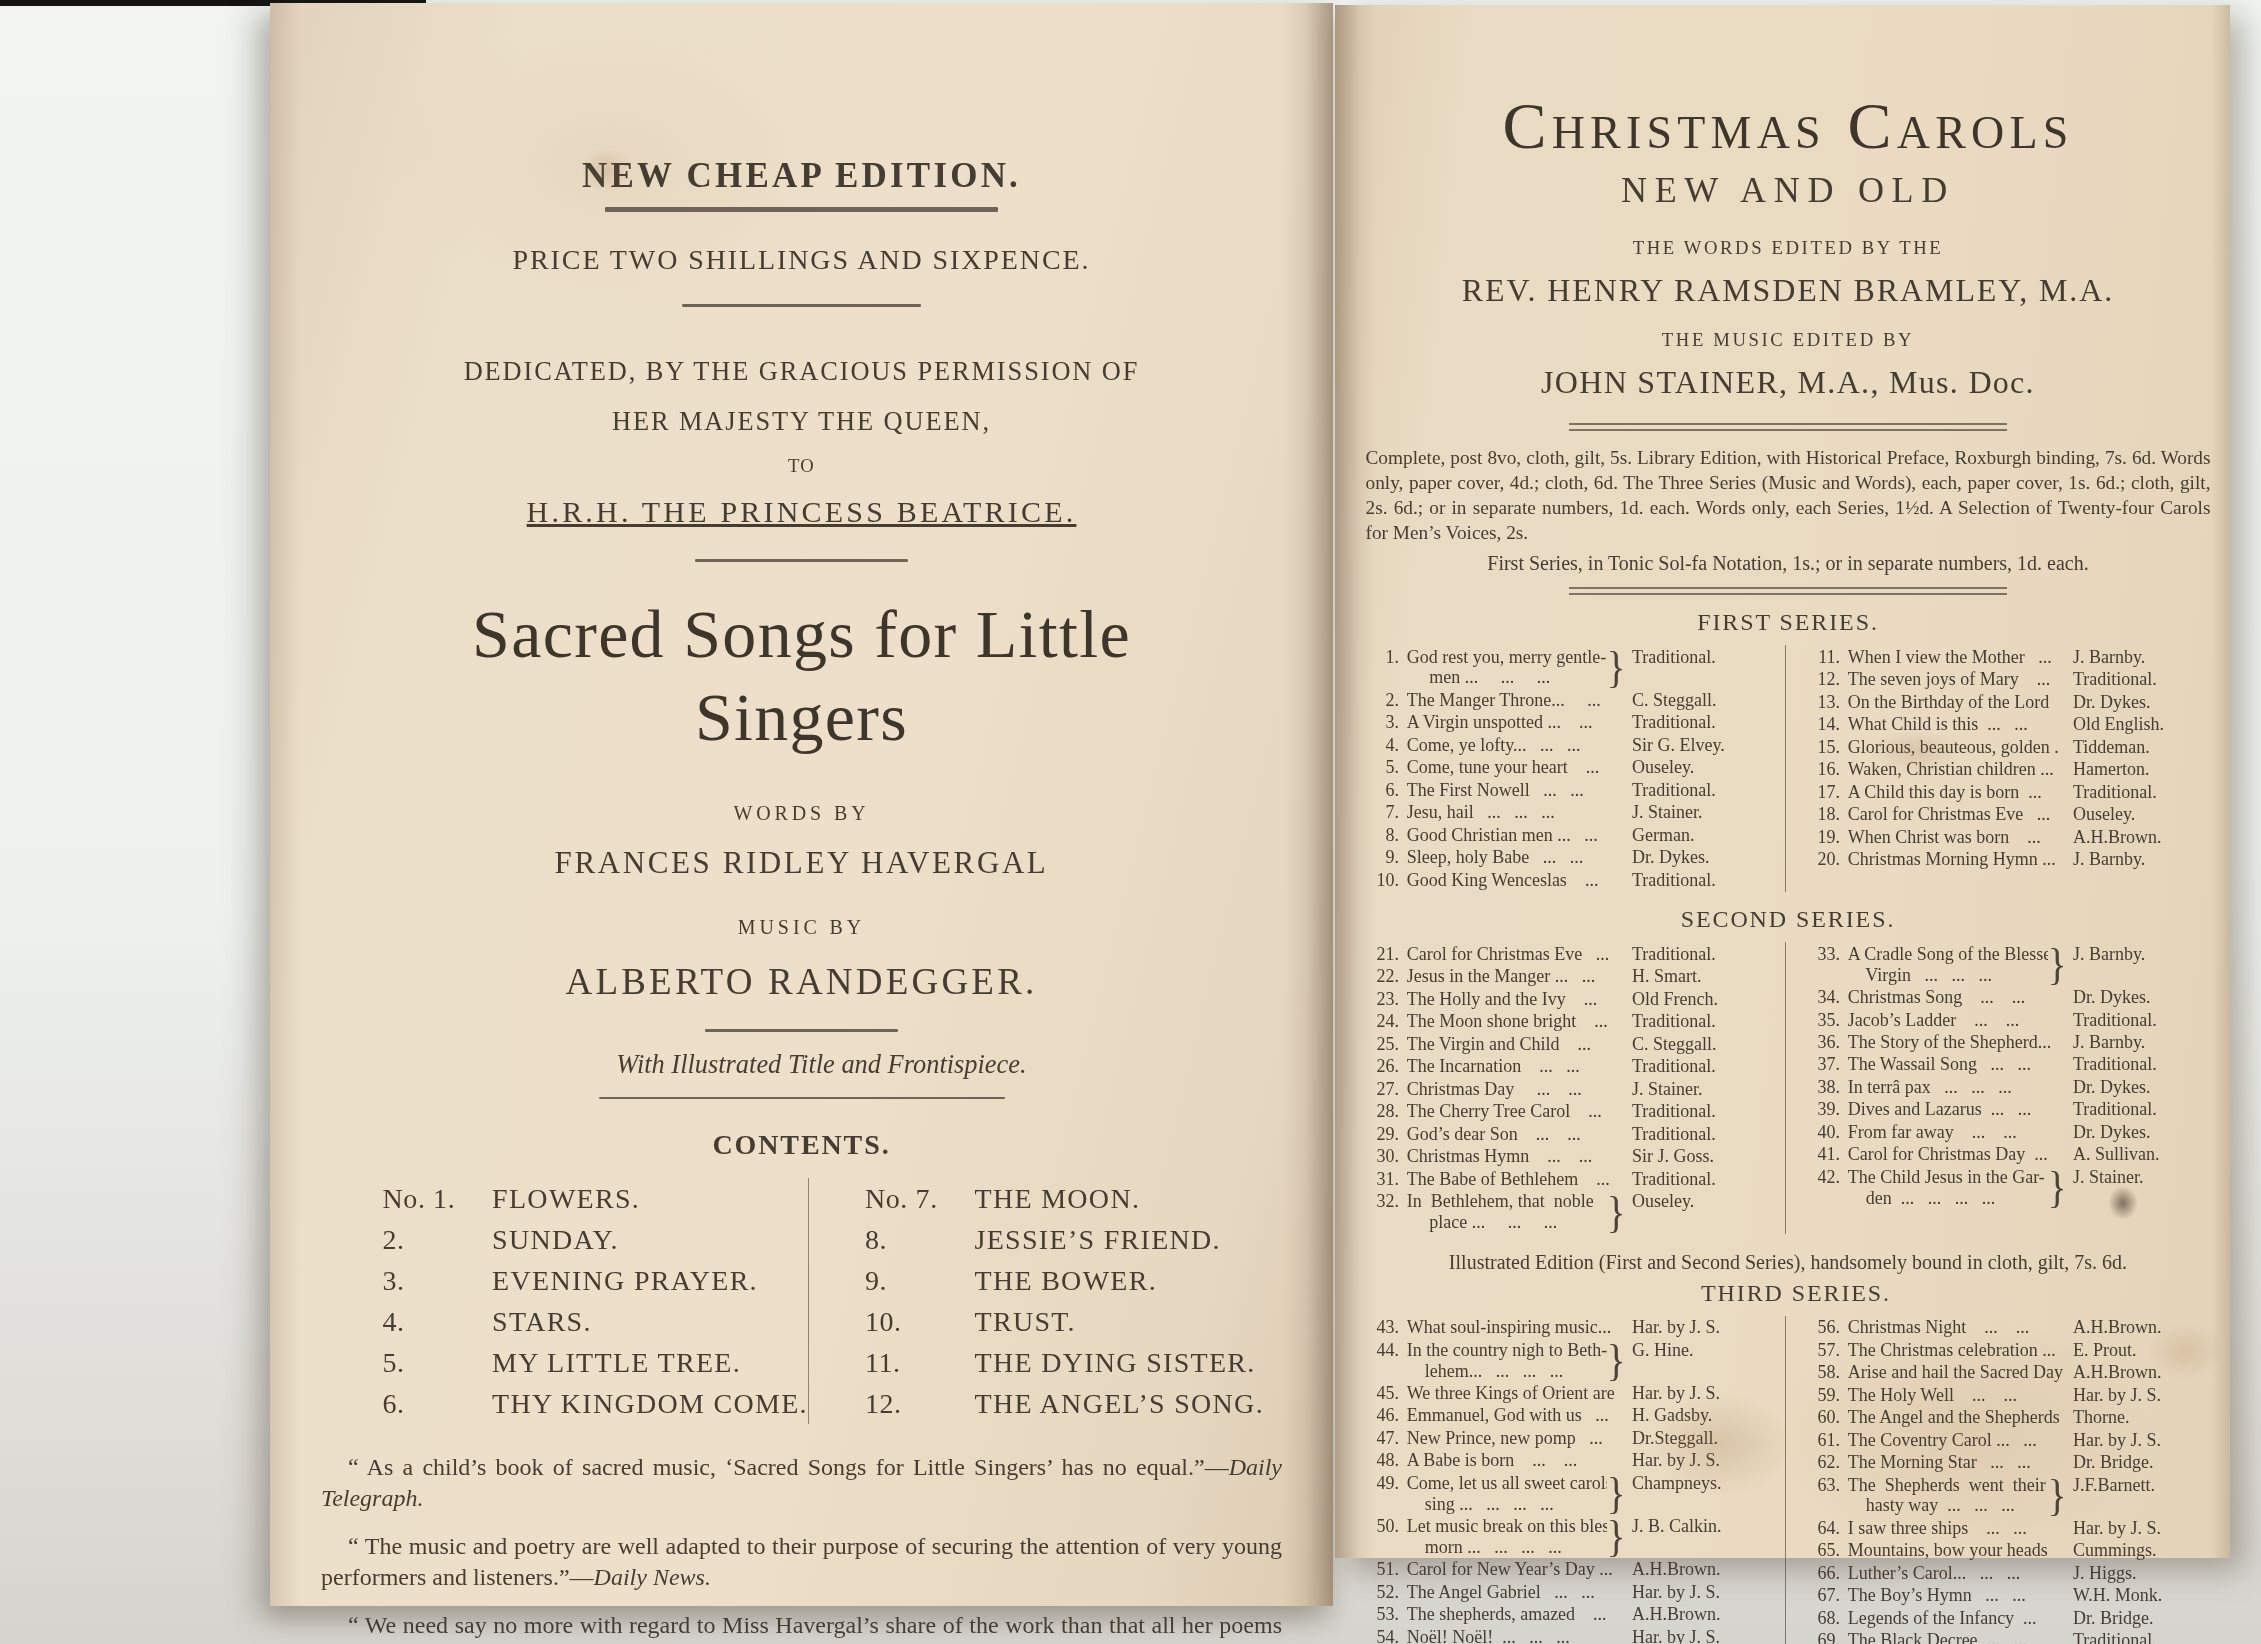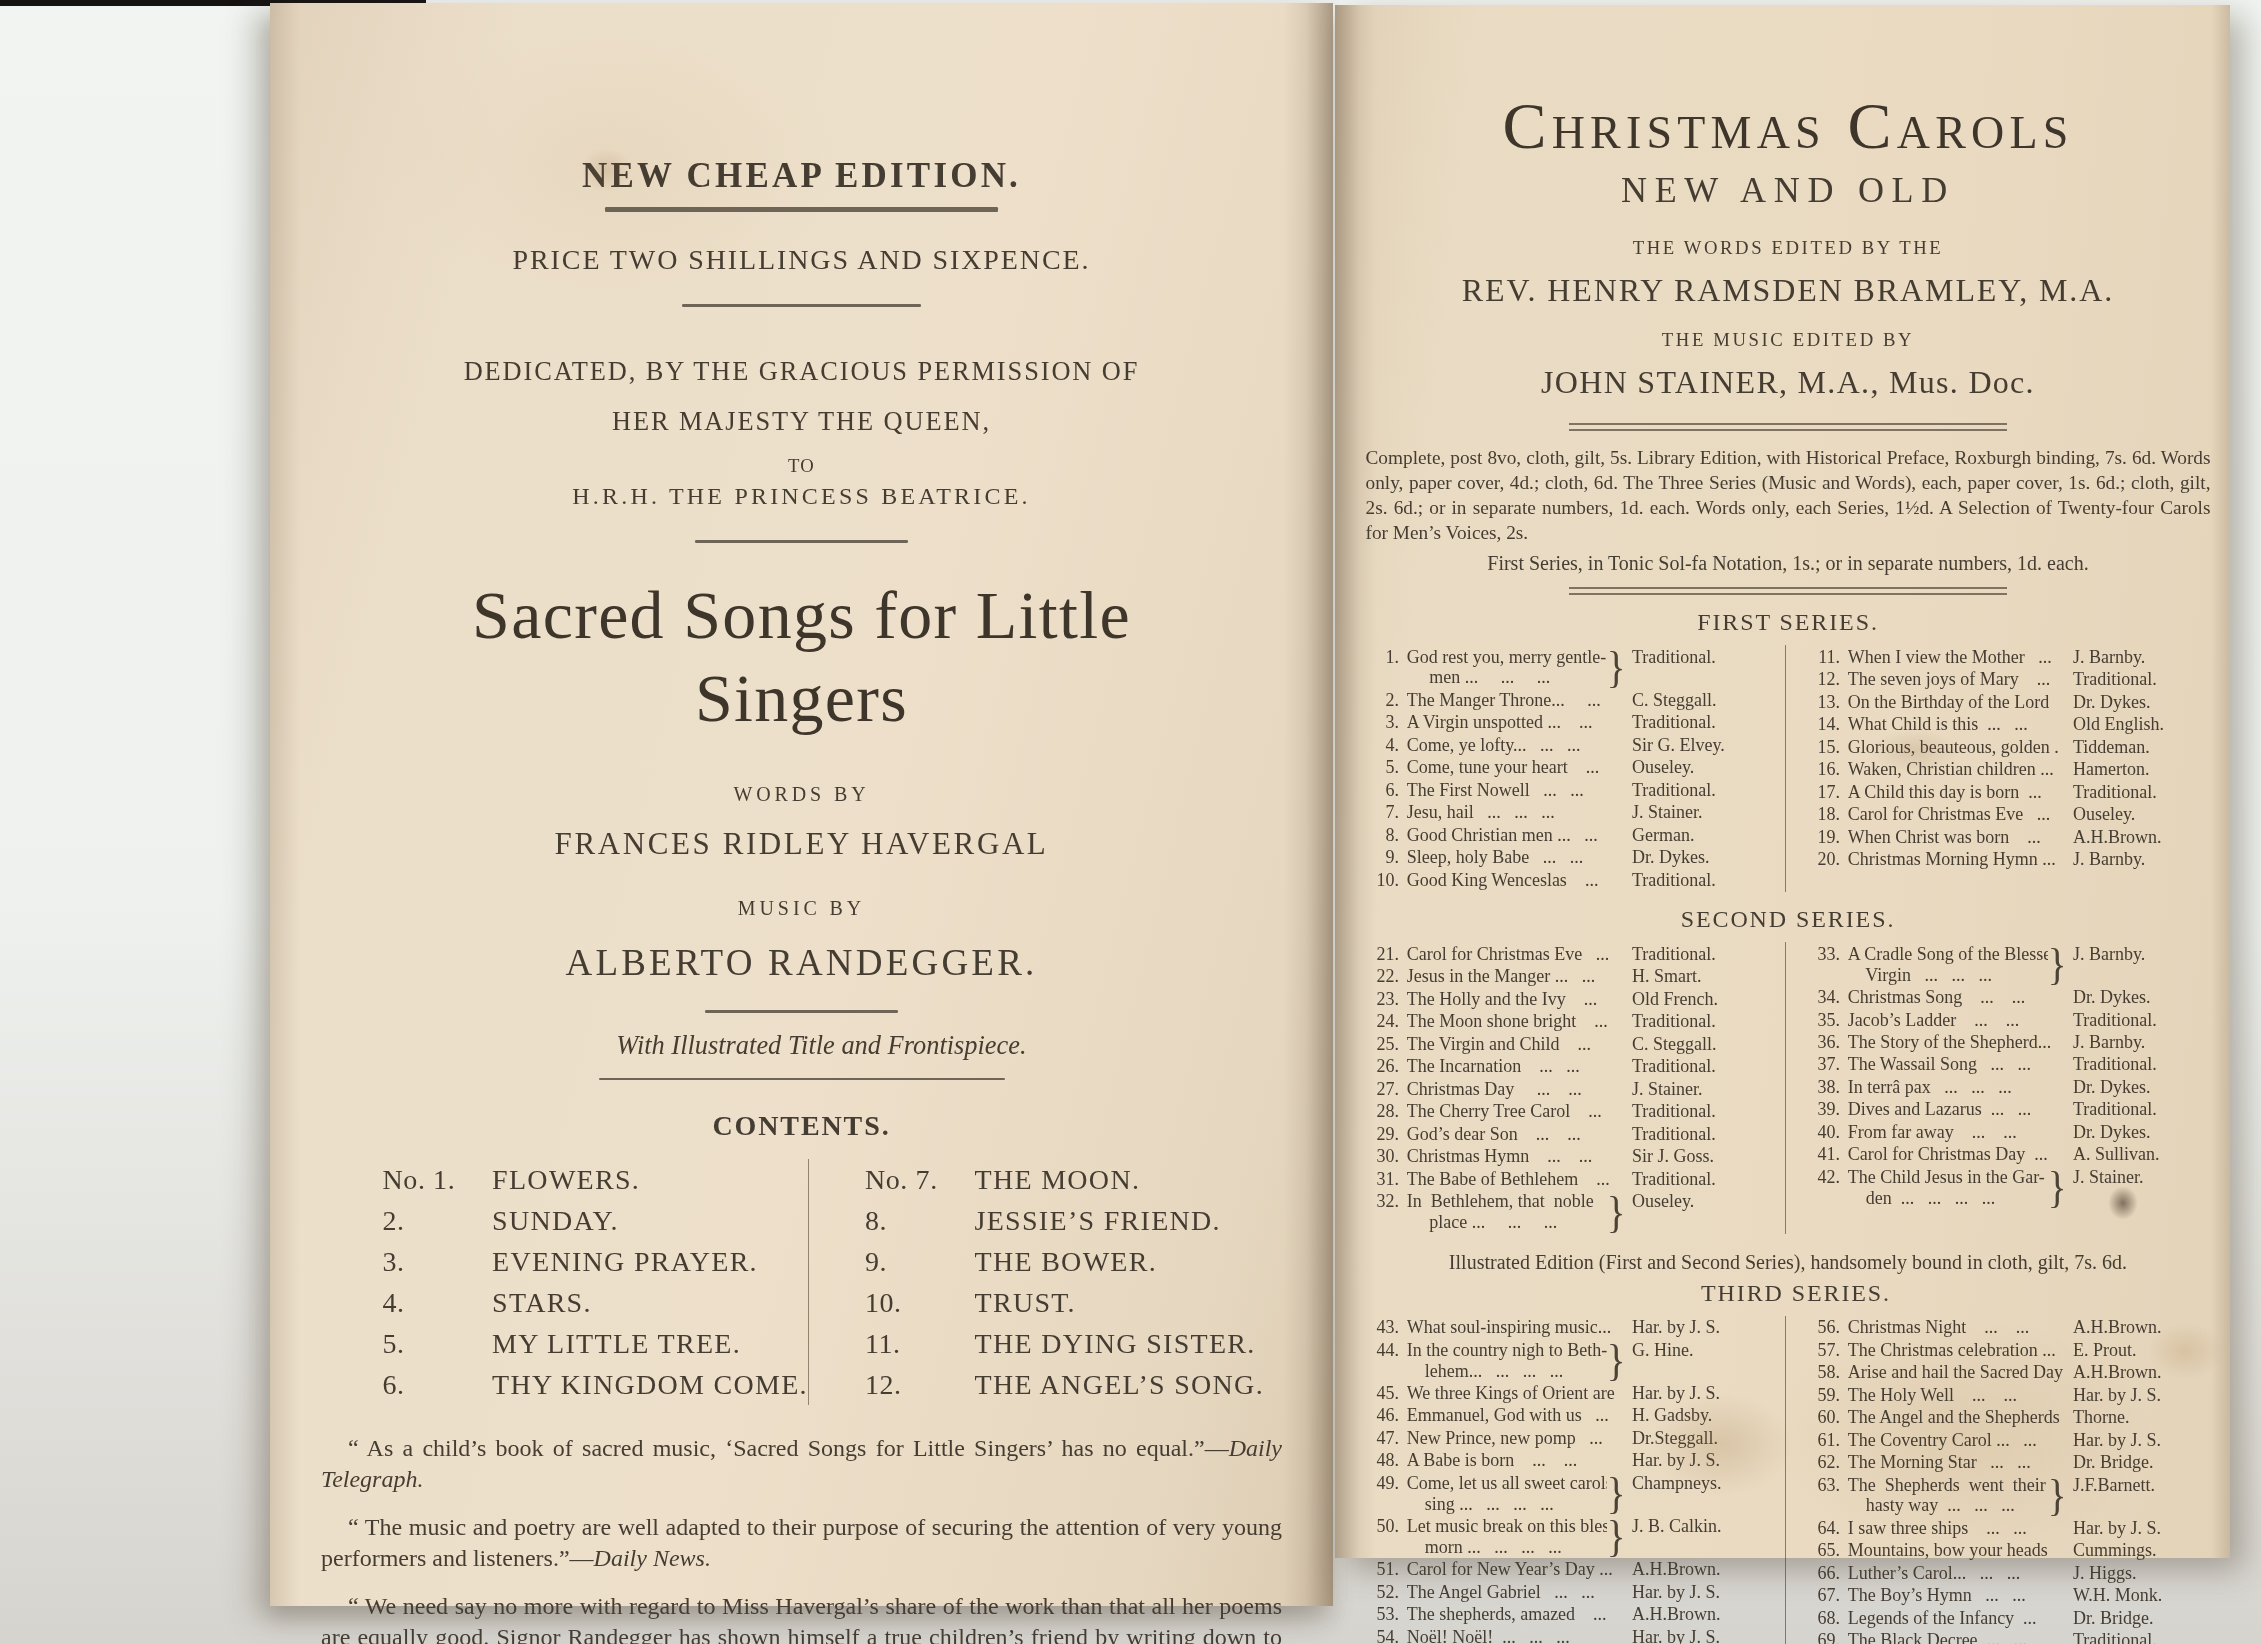--- a/index.html
+++ b/index.html
@@ -39,21 +39,21 @@
 
   .rule{background:#4c4337;margin:0 auto;border-radius:1.3px;opacity:.78;}
   .drule{border-top:2.6px solid #4c4337;border-bottom:2.6px solid #4c4337;height:3.9px;margin:0 auto;opacity:.68;}
 
   
   .l-edition{font-size:35px;font-weight:bold;letter-spacing:3.2px;}
   .l-price{font-size:28px;letter-spacing:1.9px;margin-top:32px;}
   .l-ded1{font-size:26.4px;letter-spacing:1.9px;margin-top:49px;}
   .l-ded2{font-size:26.4px;letter-spacing:1.9px;margin-top:19.3px;}
   .l-ded3{font-size:18.7px;letter-spacing:1.3px;margin-top:18px;}
-  .l-ded4{font-size:24px;letter-spacing:3.2px;margin-top:6px;}
+  .l-ded4{font-size:30px;letter-spacing:3.2px;margin-top:18px;text-decoration:underline;}
   .l-title{font-size:68px;line-height:83px;margin-top:31px;font-weight:500;letter-spacing:1.3px;color:#3f362b;text-align:center;}
   .l-wordsby{font-size:20px;letter-spacing:3.9px;margin-top:43px;}
   .l-author{font-size:31px;letter-spacing:2.6px;margin-top:20.6px;}
   .l-musicby{font-size:20px;letter-spacing:3.9px;margin-top:35px;}
   .l-composer{font-size:37px;letter-spacing:3.2px;margin-top:20.6px;}
   .l-sub{font-size:26.4px;font-style:italic;margin-top:17px;padding-left:40px;}
   .l-contents-h{font-size:28px;font-weight:bold;letter-spacing:1.9px;margin-top:30px;}
   .contents{display:flex;width:838px;margin:17px auto 0;text-align:left;font-size:28px;}
   .contents .ccol{flex:1;}
   .contents .ccol + .ccol{border-left:1.9px solid rgba(70,58,42,.55);padding-left:56px;}

